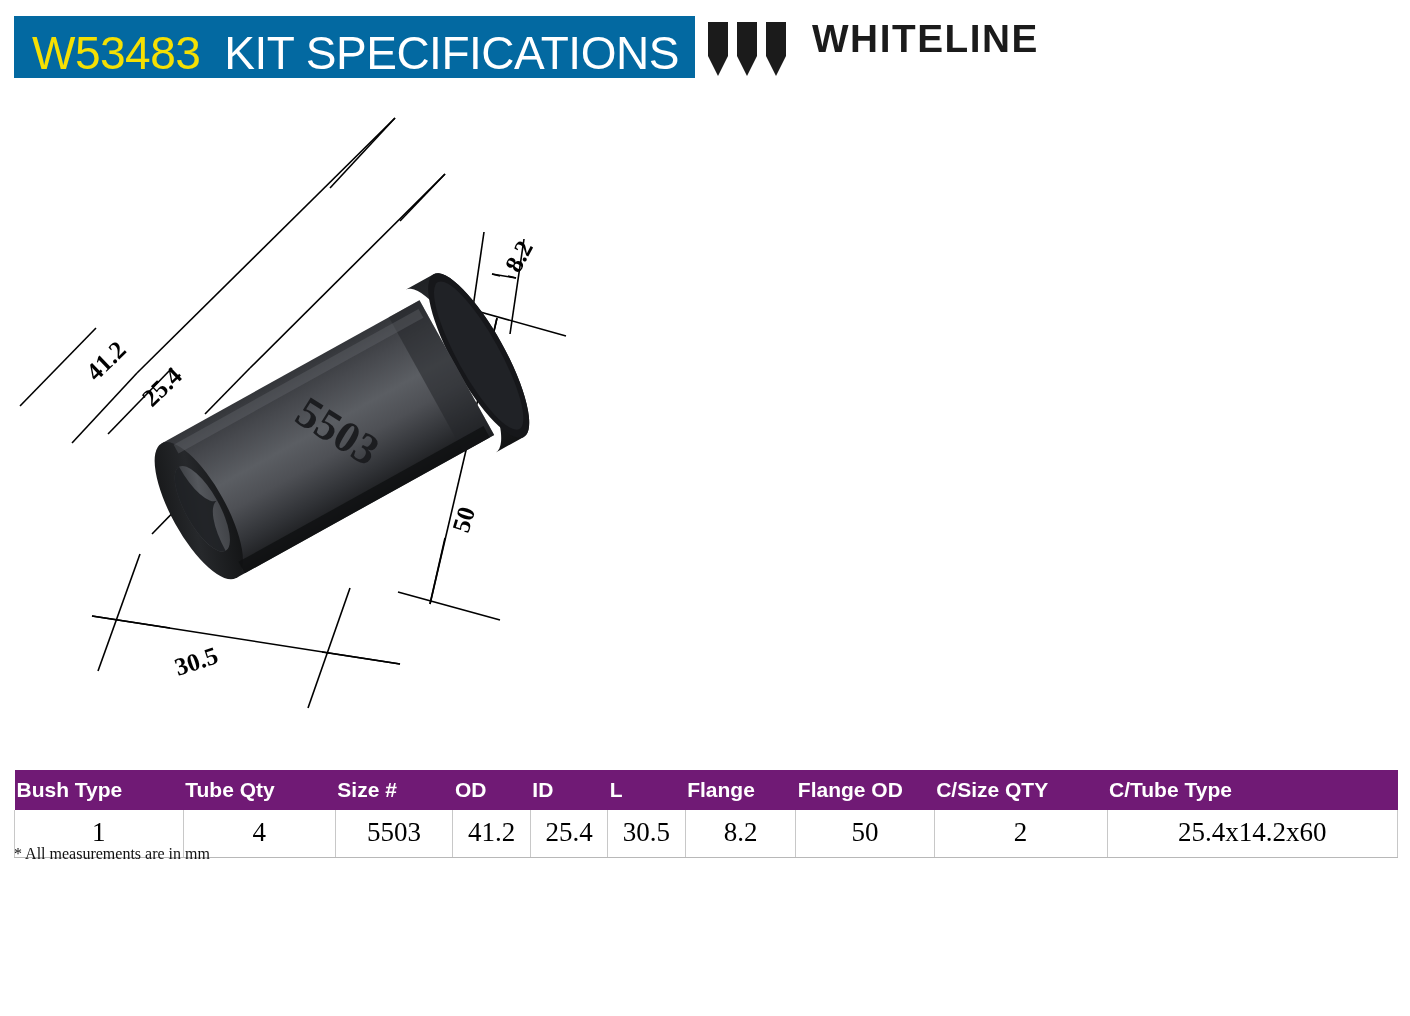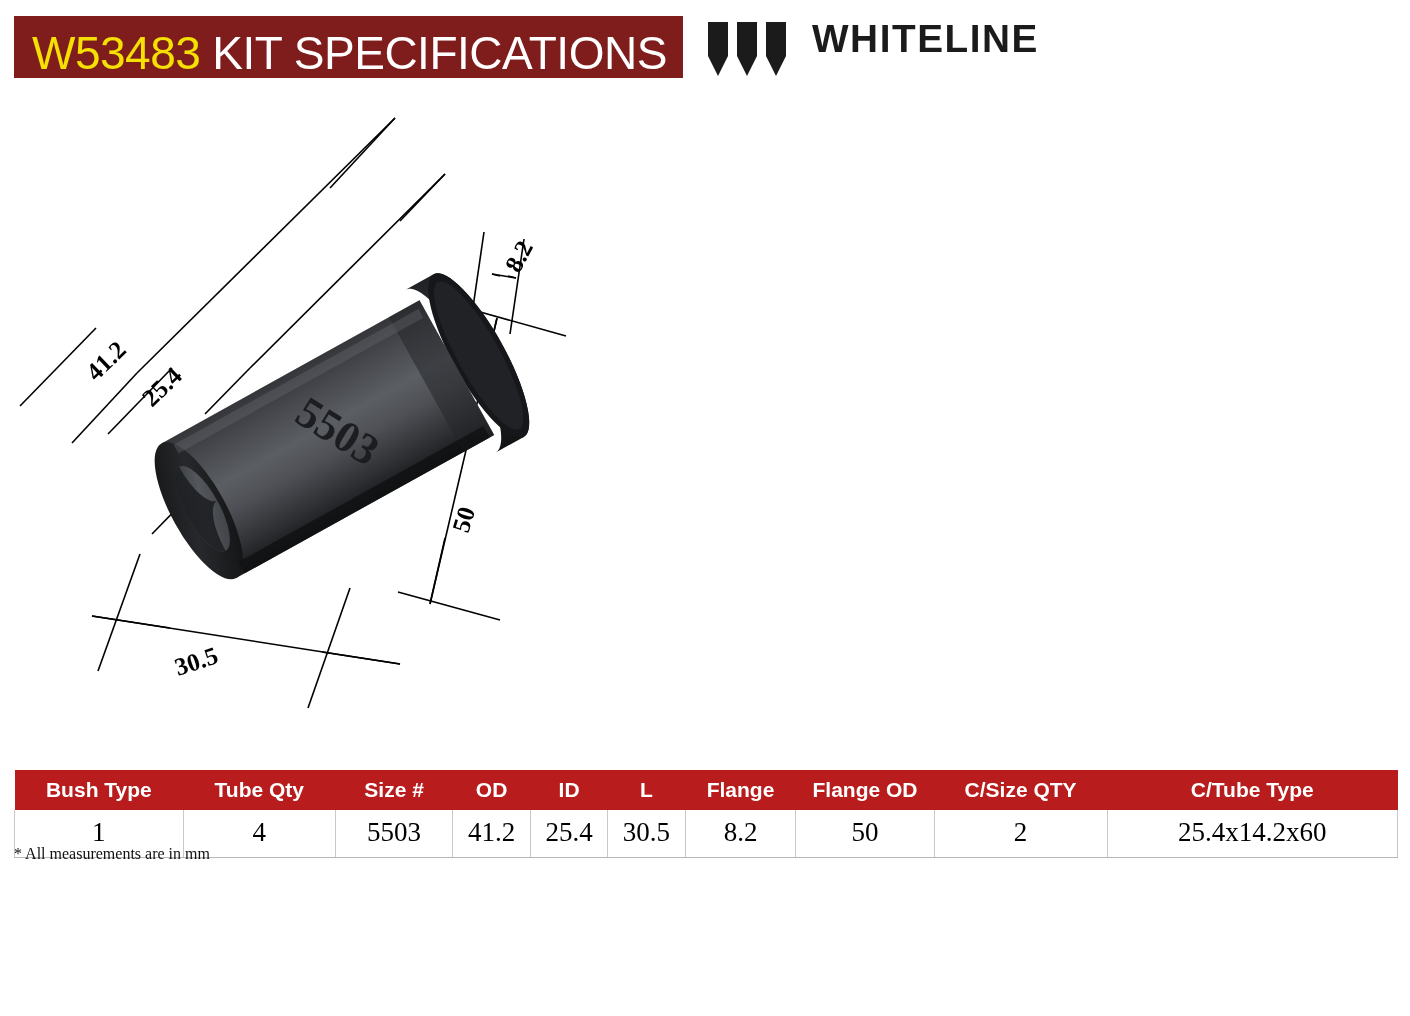--- a/index.html
+++ b/index.html
@@ -21,36 +21,36 @@
     left: 0;
     top: 0;
     width: 1410px;
     height: 100px;
   }
   #title-bar {
     position: absolute;
     left: 14px;
     top: 16px;
     height: 62px;
-    background: #7f1d1d;
+    background: #0369a1;
     display: flex;
     align-items: center;
     padding: 12px 16px 0 18px;
     box-sizing: border-box;
   }
   .title-text {
     font-family: "Liberation Sans", sans-serif;
     font-size: 46px;
     line-height: 46px;
     font-weight: 400;
     letter-spacing: -0.5px;
     white-space: nowrap;
   }
   #part-number { color: #F5E003; }
-  #title-words { color: #FFFFFF; margin-left: 12px; }
+  #title-words { color: #FFFFFF; margin-left: 24px; }
 
   
   #logo {
     position: absolute;
     left: 706px;
     top: 20px;
     display: flex;
     align-items: flex-start;
     height: 56px;
   }
@@ -93,28 +93,28 @@
     left: 14px;
     top: 770px;
     width: 1384px;
   }
   table#spec-table {
     border-collapse: collapse;
     width: 100%;
     table-layout: fixed;
   }
   table#spec-table thead th {
-    background: #b91c1c;
+    background: #701a75;
     color: #ffffff;
     font-family: "Liberation Sans", sans-serif;
     font-weight: bold;
     font-size: 21px;
     line-height: 21px;
     padding: 9px 2px 10px 2px;
-    text-align: center;
+    text-align: left;
     border: none;
     white-space: nowrap;
   }
   table#spec-table tbody td {
     font-family: "Liberation Serif", serif;
     font-size: 27px;
     color: #000000;
     text-align: center;
     padding: 7px 2px 9px 2px;
     border-right: 1px solid #c8c8c8;

